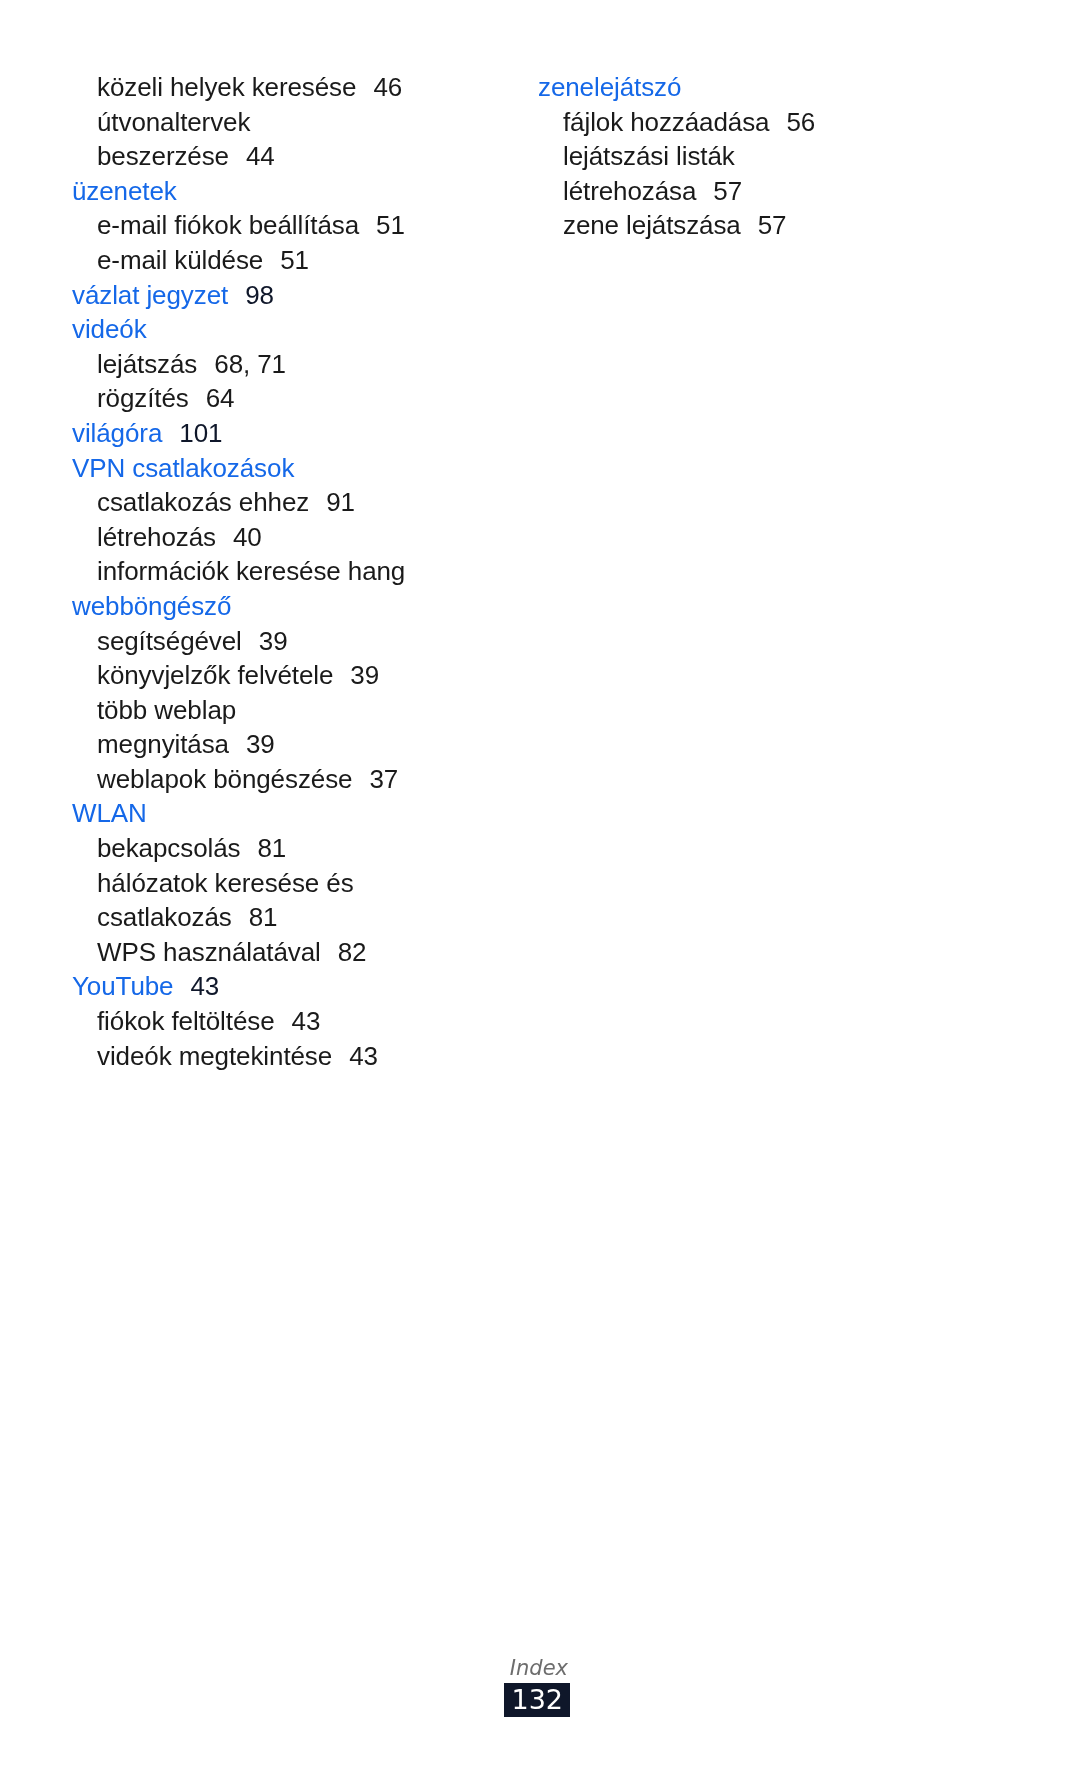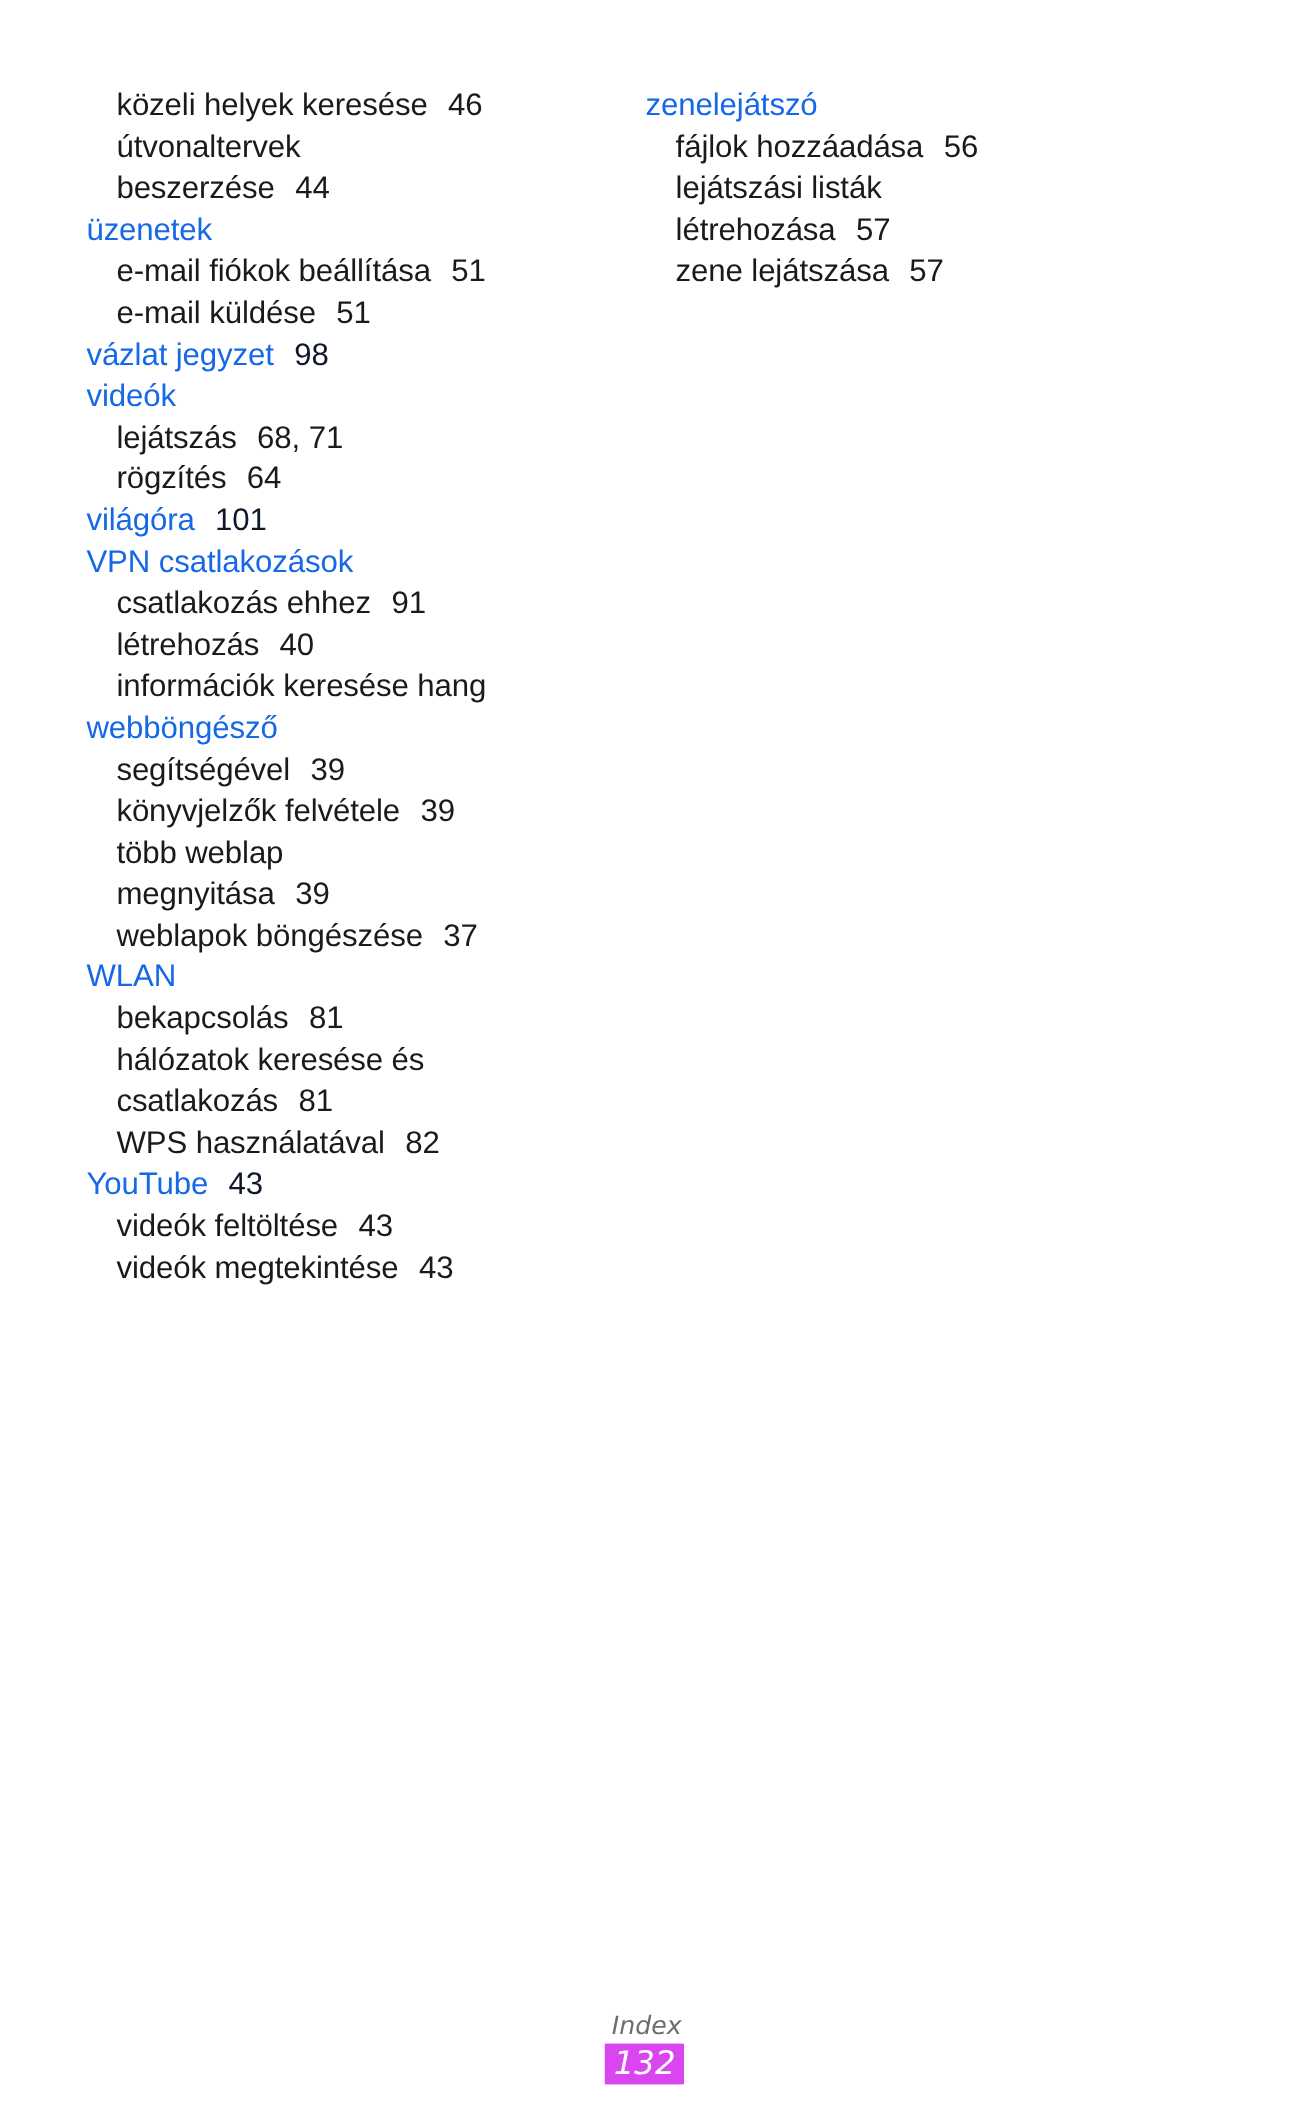--- a/index.html
+++ b/index.html
@@ -79,37 +79,35 @@
     top: 1655px;
     width: 1080px;
     height: 90px;
   }
   #footer-inner {
     position: absolute;
     left: 340px;
     top: 0;
     width: 230px;
     text-align: right;
-    margin-top: 20px;
   }
   .footer-label {
     font-family: "DejaVu Sans", "Liberation Sans", sans-serif;
     font-style: italic;
     font-size: 21px;
     color: #6d6d6d;
     line-height: 26px;
     display: block;
     padding-right: 2px;
   }
   .footer-page {
     display: inline-block;
-    background: #d946ef;
+    background: #0f172a;
     color: #ffffff;
     font-family: "DejaVu Sans", "Liberation Sans", sans-serif;
-    font-style: italic;
     font-size: 27px;
     font-weight: 400;
     line-height: 33px;
     padding: 0 7px 1px 7px;
     margin-top: 2px;
   }
 </style>
 </head>
 <body>
 
@@ -137,21 +135,21 @@
         <div class="entry sub"><span class="label">könyvjelzők felvétele</span><span class="pagenum">39</span></div>
         <div class="entry sub"><span class="label">több weblap</span></div>
         <div class="entry cont"><span class="label">megnyitása</span><span class="pagenum">39</span></div>
         <div class="entry sub"><span class="label">weblapok böngészése</span><span class="pagenum">37</span></div>
         <div class="entry heading"><span class="label">WLAN</span></div>
         <div class="entry sub"><span class="label">bekapcsolás</span><span class="pagenum">81</span></div>
         <div class="entry sub"><span class="label">hálózatok keresése és</span></div>
         <div class="entry cont"><span class="label">csatlakozás</span><span class="pagenum">81</span></div>
         <div class="entry sub"><span class="label">WPS használatával</span><span class="pagenum">82</span></div>
         <div class="entry heading"><span class="label">YouTube</span><span class="pagenum">43</span></div>
-        <div class="entry sub"><span class="label">videók feltöltése</span><span class="pagenum">43</span></div>
+        <div class="entry sub"><span class="label">fiókok feltöltése</span><span class="pagenum">43</span></div>
         <div class="entry sub"><span class="label">videók megtekintése</span><span class="pagenum">43</span></div>
       </div>
     <div class="column right" id="col-right">
         <div class="entry heading"><span class="label">zenelejátszó</span></div>
         <div class="entry sub"><span class="label">fájlok hozzáadása</span><span class="pagenum">56</span></div>
         <div class="entry sub"><span class="label">lejátszási listák</span></div>
         <div class="entry cont"><span class="label">létrehozása</span><span class="pagenum">57</span></div>
         <div class="entry sub"><span class="label">zene lejátszása</span><span class="pagenum">57</span></div>
       </div>
   </div>

